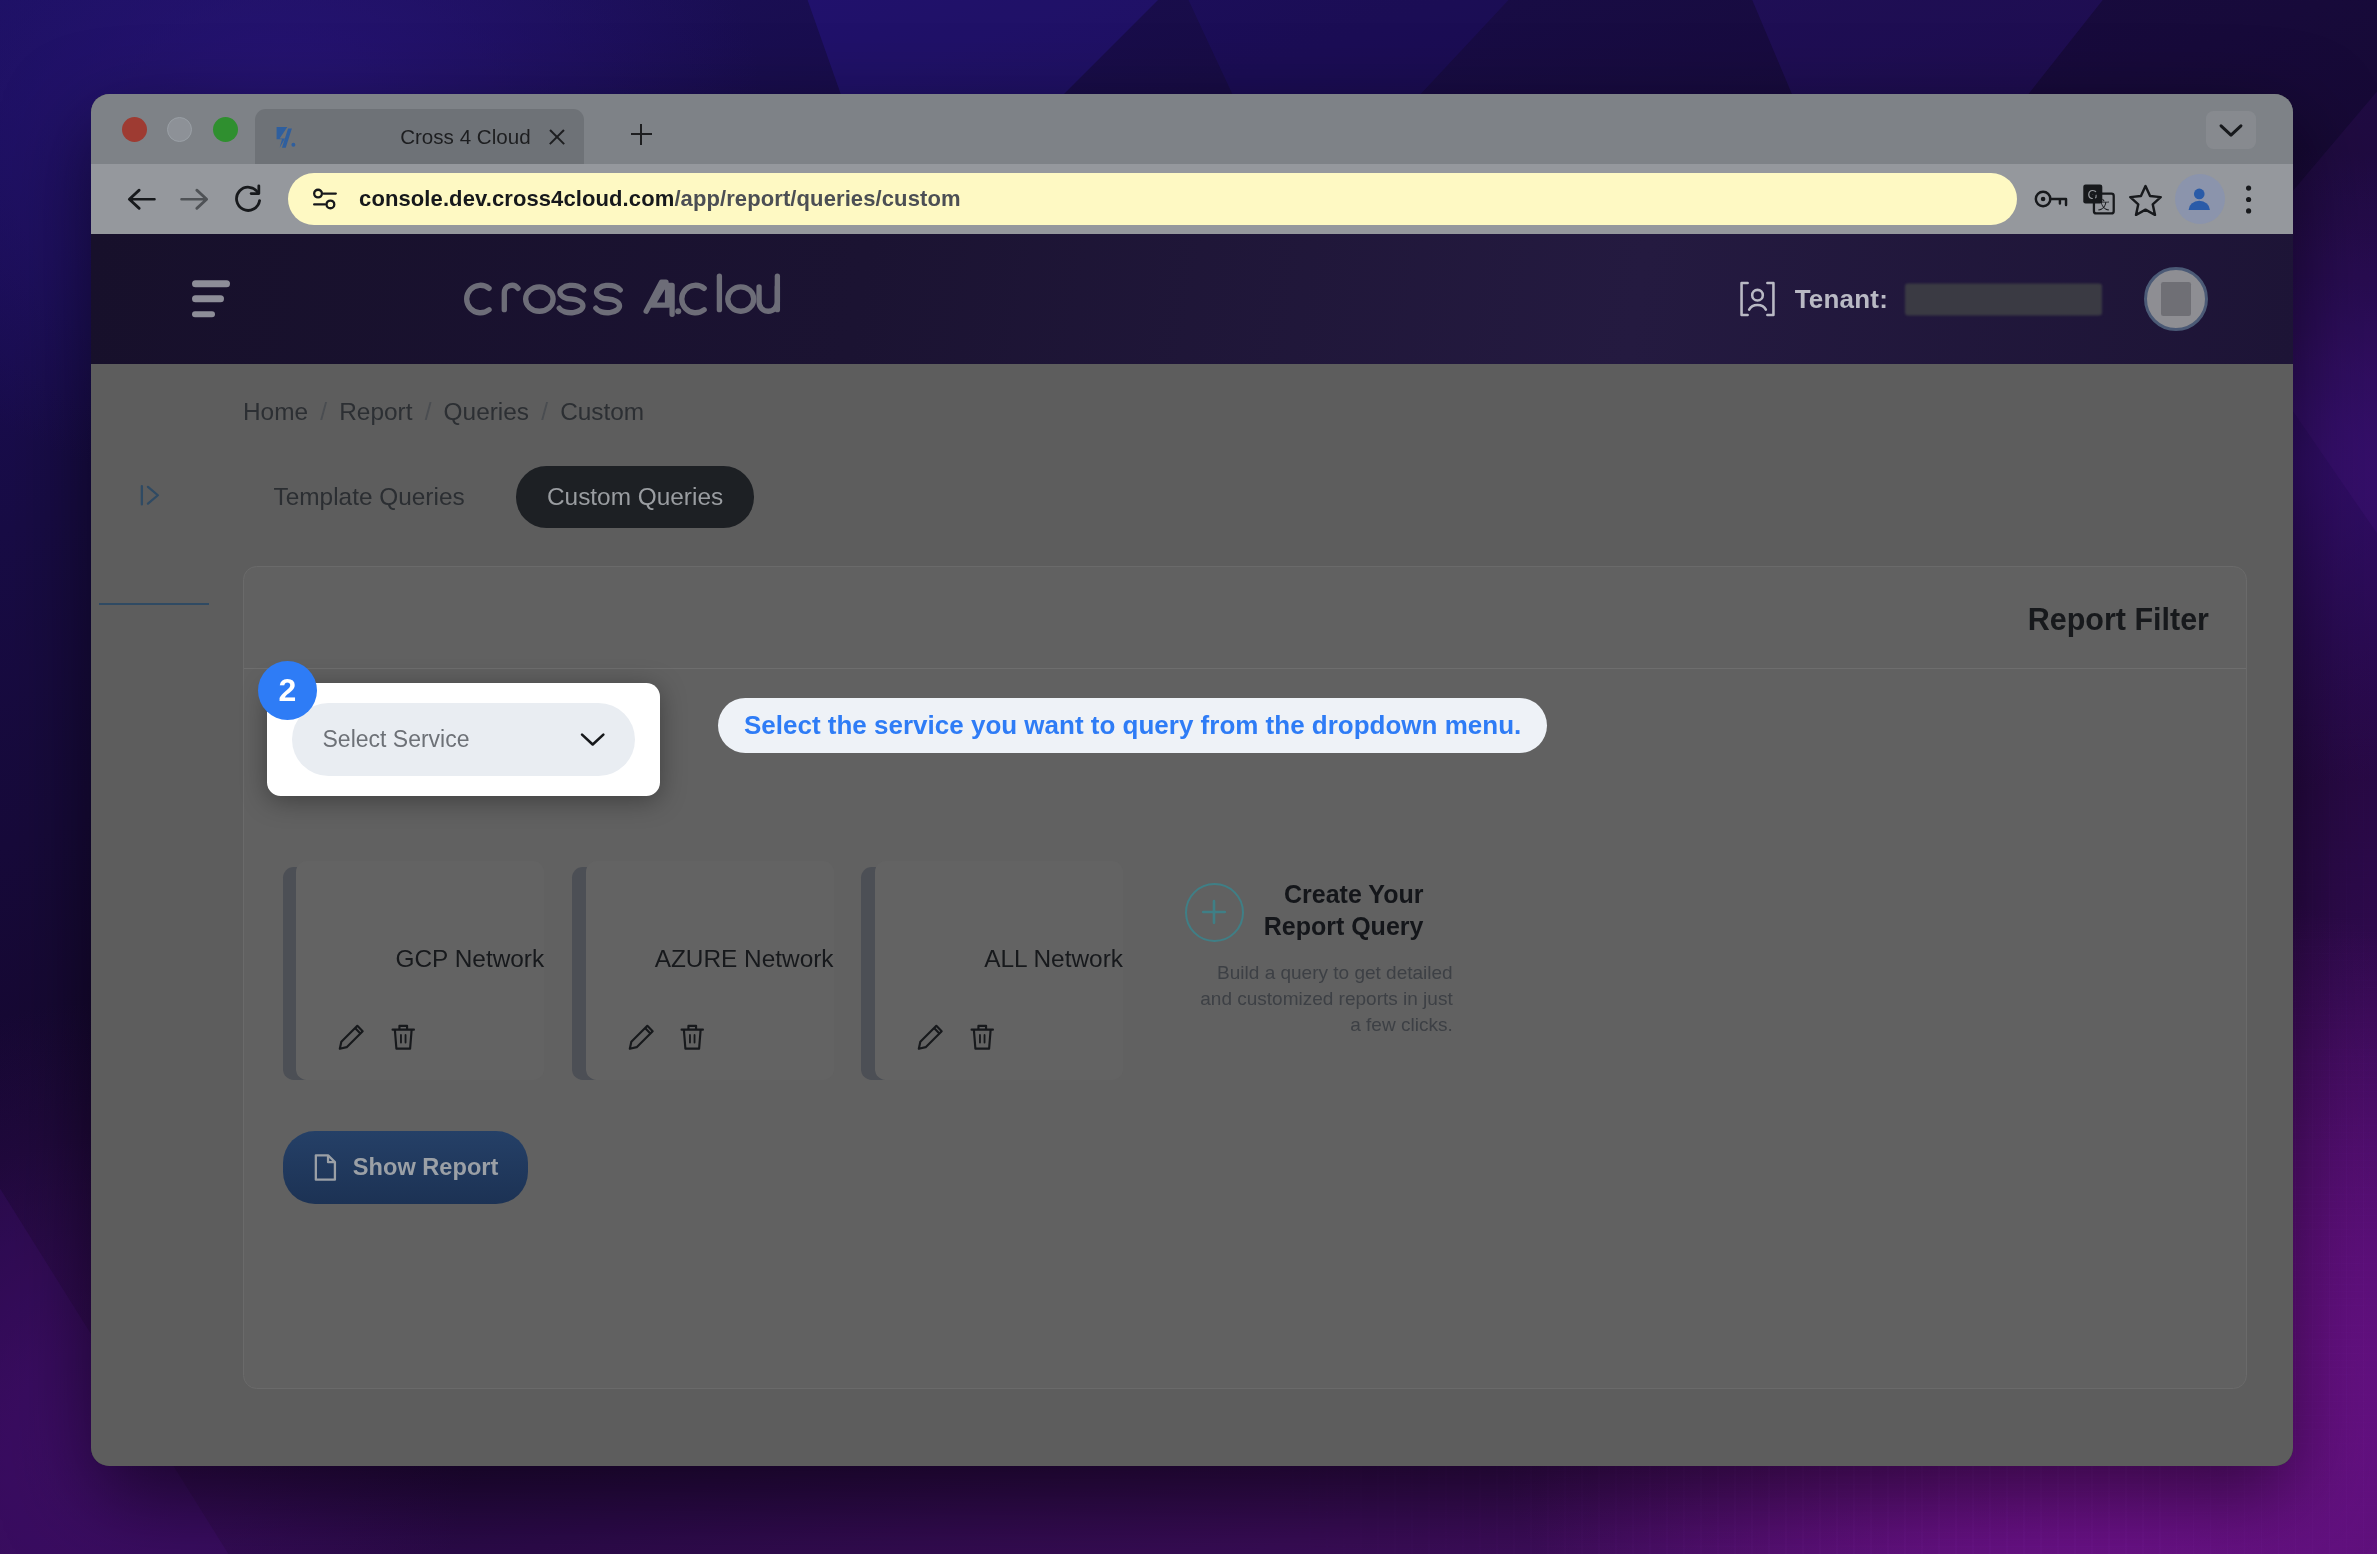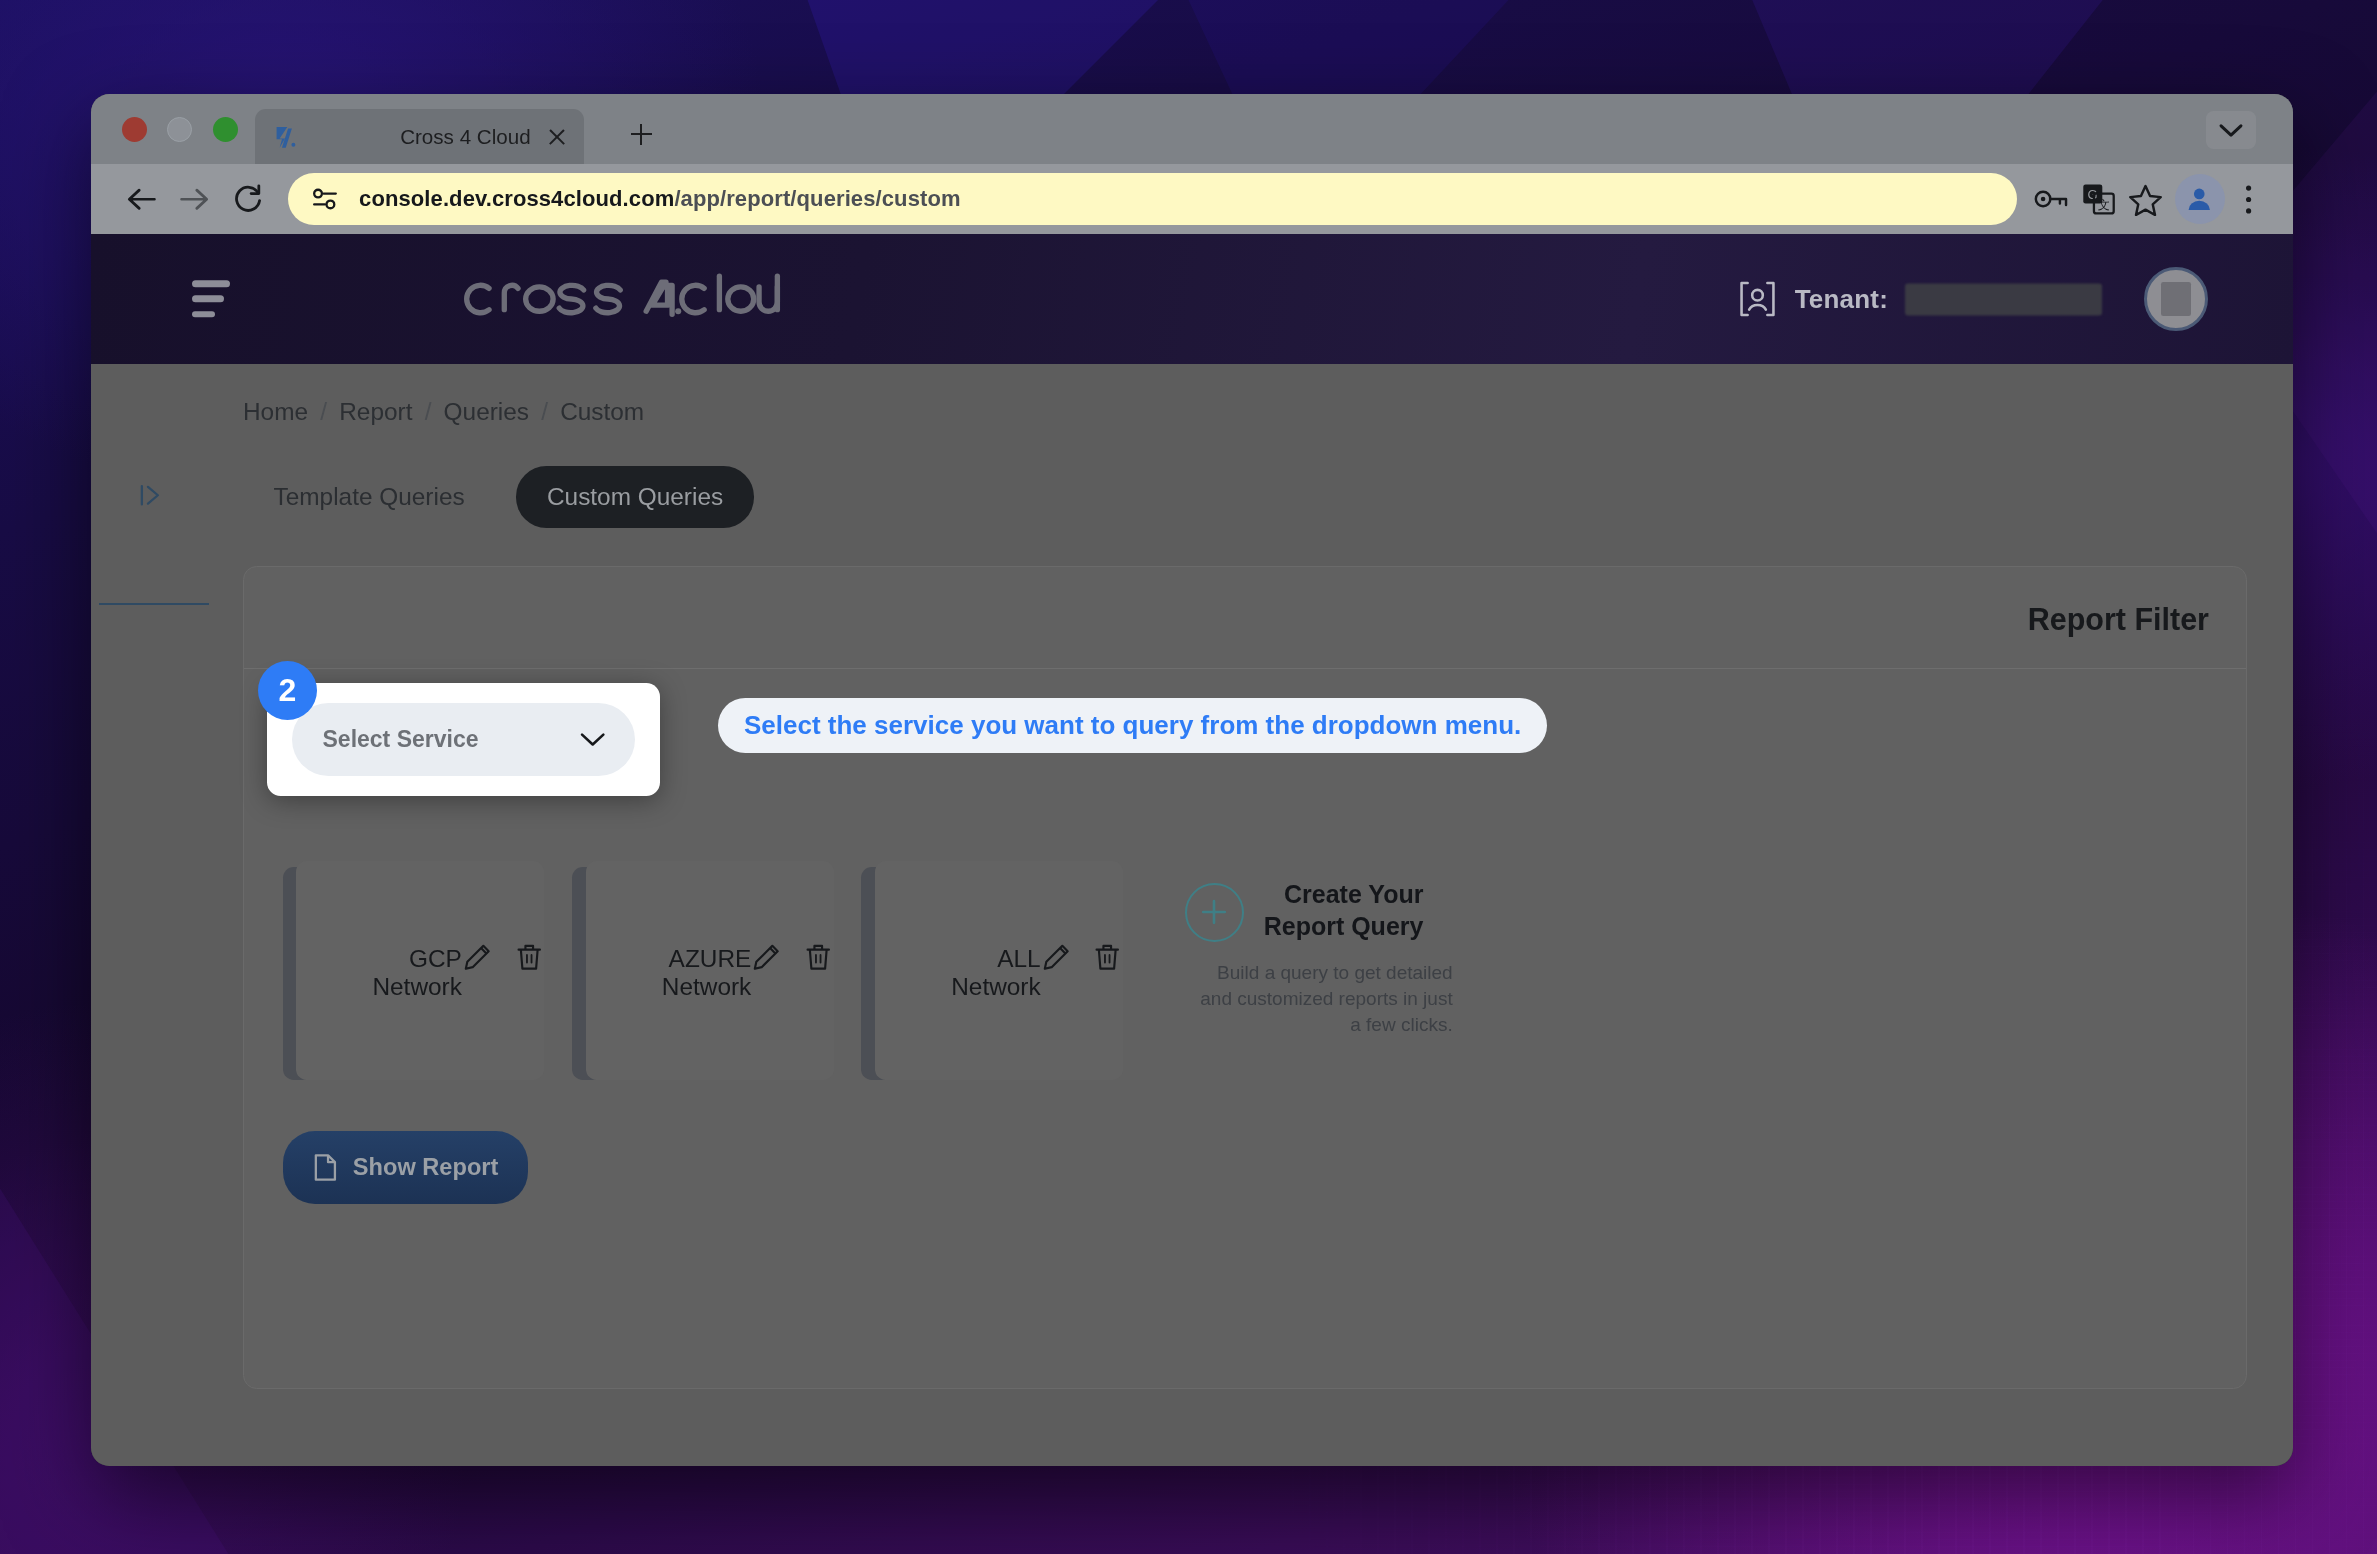--- a/index.html
+++ b/index.html
@@ -157,21 +157,20 @@
   .spotlight {
     position: absolute; left: 23px; top: 13.7px;
     width: 393px; height: 113px; background: #ffffff; border-radius: 13.7px;
     box-shadow: 0 4.6px 26px rgba(0,0,0,.35);
     display: flex; align-items: center; justify-content: center;
   }
   .select-service {
     width: 343px; height: 73px; background: #e9edf2; border-radius: 37px;
     display: flex; align-items: center; justify-content: space-between;
     padding: 0 29px 0 30.5px;
-    font-weight: bold;
   }
   .select-service span { font-size: 23px; color: #6d7177; }
   .step-badge {
     position: absolute; left: -9.1px; top: -21.3px; width: 59px; height: 59px;
     border-radius: 50%; background: #2e7cf6; color: #fff;
     display: flex; align-items: center; justify-content: center;
     font-size: 32px; font-weight: bold; z-index: 6;
   }
   .tooltip {
     position: absolute; left: 474px; top: 29px; height: 55px;
@@ -183,21 +182,21 @@
   
   .cards { display: flex; gap: 27.4px; margin-top: 152px; padding-left: 1.5px; }
   .qcard { position: relative; width: 262px; height: 226px; }
   .qcard-strip {
     position: absolute; left: 0; top: 6.1px; width: 27.4px; height: 213px;
     background: #4c4f55; border-radius: 10.7px 0 0 10.7px;
   }
   .qcard-body {
     position: absolute; left: 13.7px; top: 0; width: 248px; height: 219px;
     background: #636363; border-radius: 10.7px;
-    display: flex; flex-direction: row; justify-content: space-between;
+    display: flex; flex-direction: column; justify-content: space-between;
     padding: 0 0 27.4px 40px;
   }
   .qcard-title { font-size: 24.4px; color: #17191c; font-weight: 500; margin-top: 84px; }
   .qcard-actions { display: flex; gap: 21.3px; align-items: center; }
 
   .create-block { margin-left: 34px; padding-top: 17px; width: 305px; }
   .create-head { display: flex; align-items: flex-start; gap: 20px; }
   .plus-circle {
     width: 59px; height: 59px; border-radius: 50%; border: 2.3px solid #3f7f86;
     display: flex; align-items: center; justify-content: center; flex: 0 0 59px; margin-top: 4.6px;

